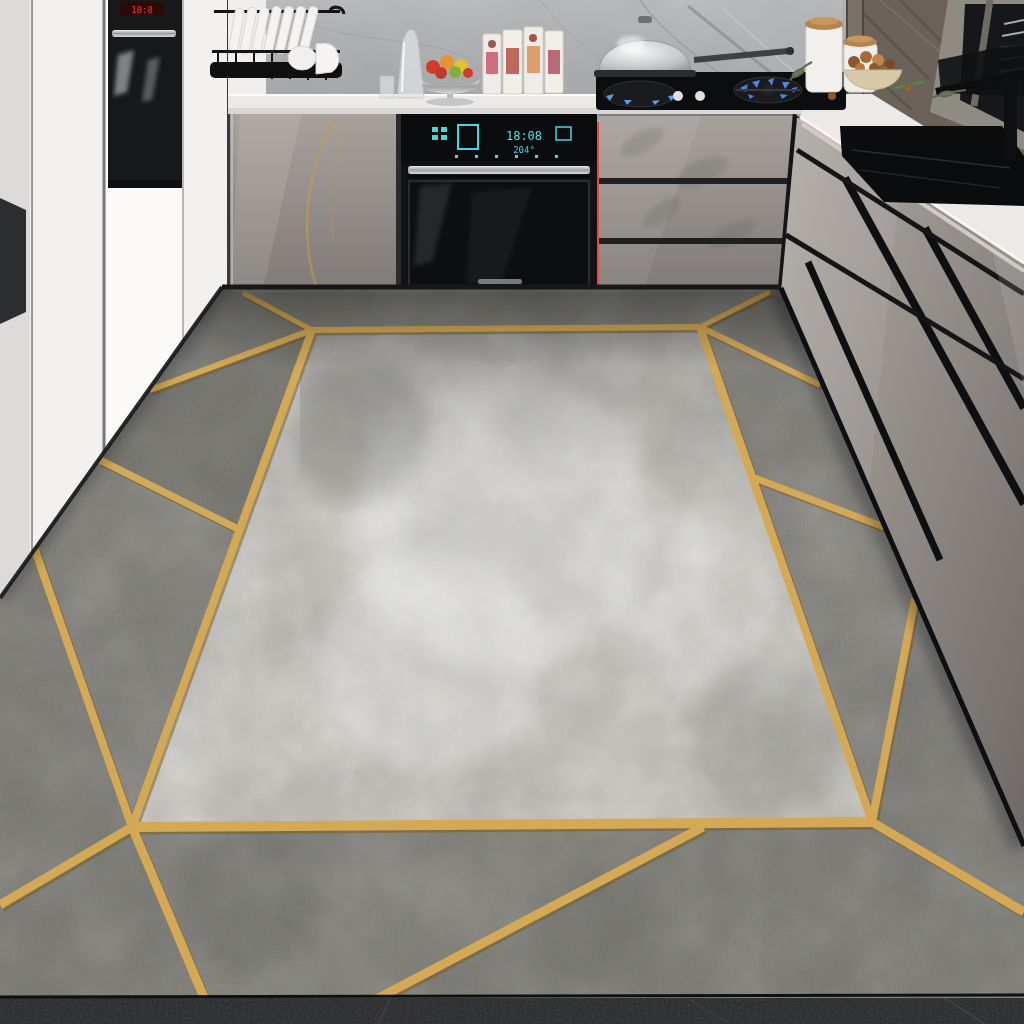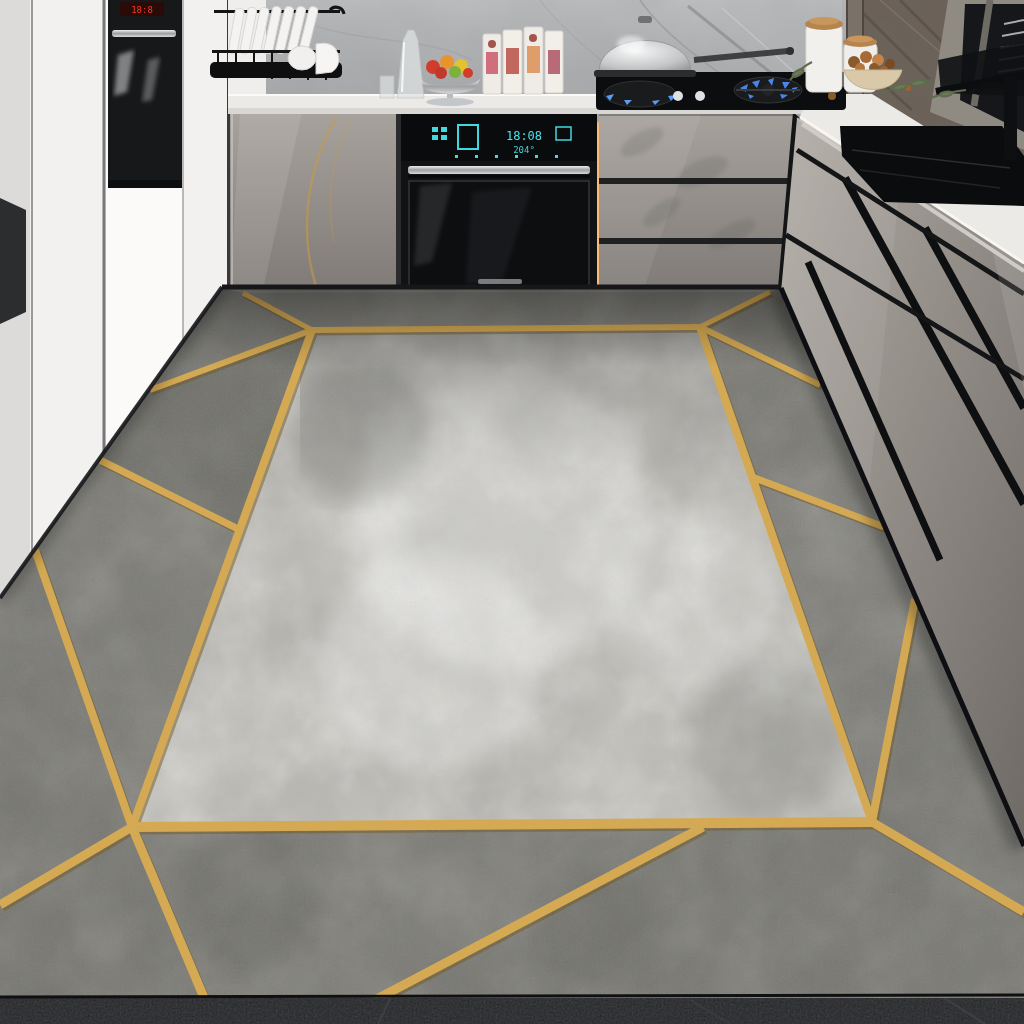--- a/index.html
+++ b/index.html
@@ -1,16 +1,16 @@
 <!DOCTYPE html>
 <html><head>
 <meta charset="utf-8">
 <style>
   html,body{margin:0;padding:0;background:#000;}
-  .scene{position:relative;width:1024px;height:1024px;overflow:hidden;background:#fdba74;}
+  .scene{position:relative;width:1024px;height:1024px;overflow:hidden;background:#ef4444;}
   svg{display:block;}
   text{font-family:"DejaVu Sans Mono","Liberation Mono",monospace;}
 </style>
 </head>
 <body>
 
 <div class="scene">
 <svg width="1024" height="1024" viewBox="0 0 1024 1024">
   <defs>
     <clipPath id="rugClip">

